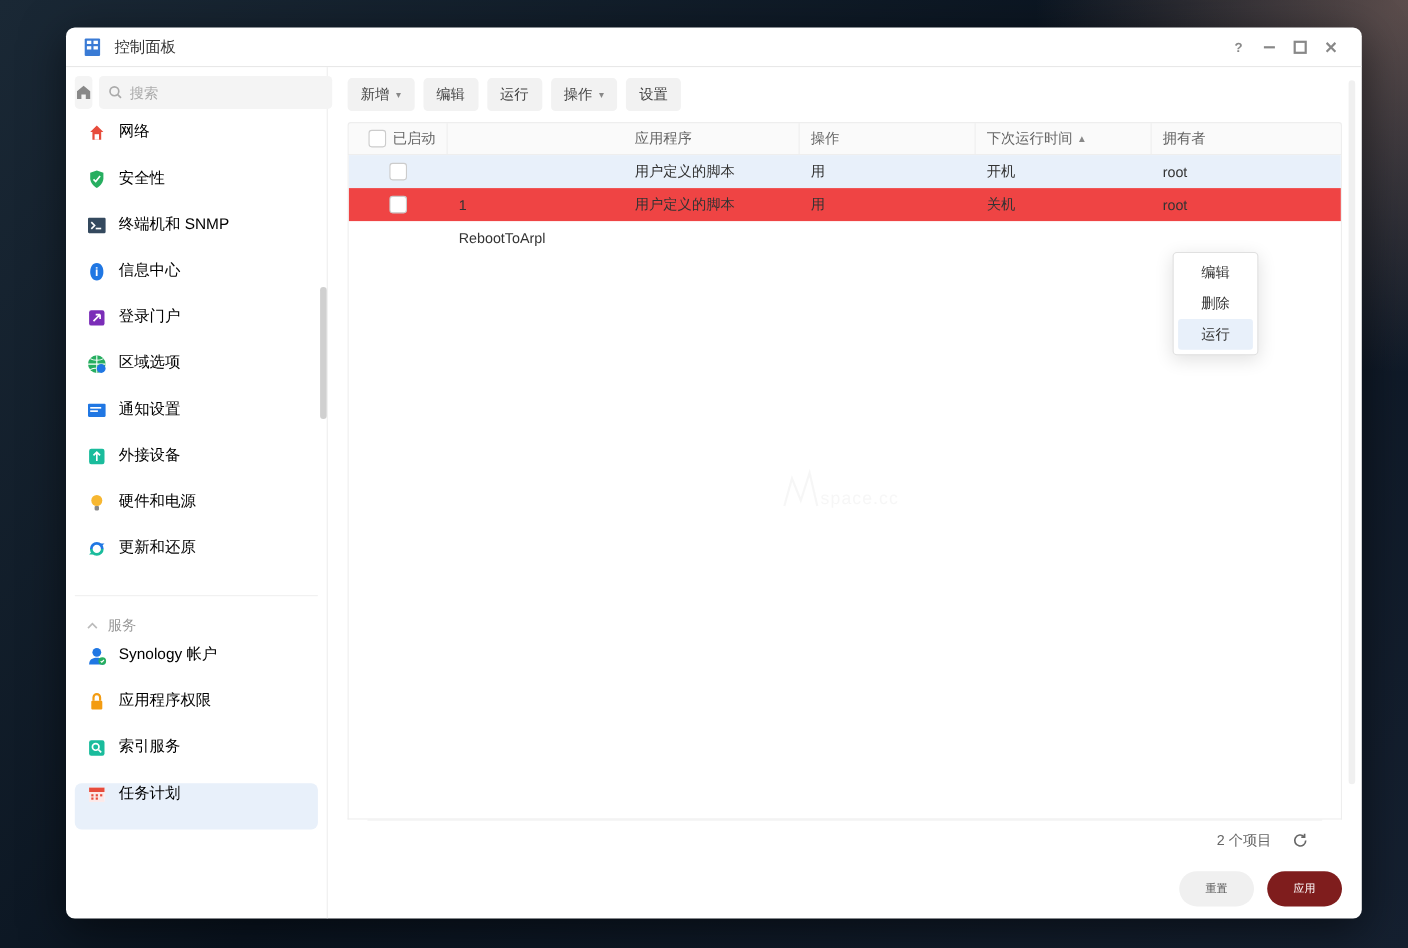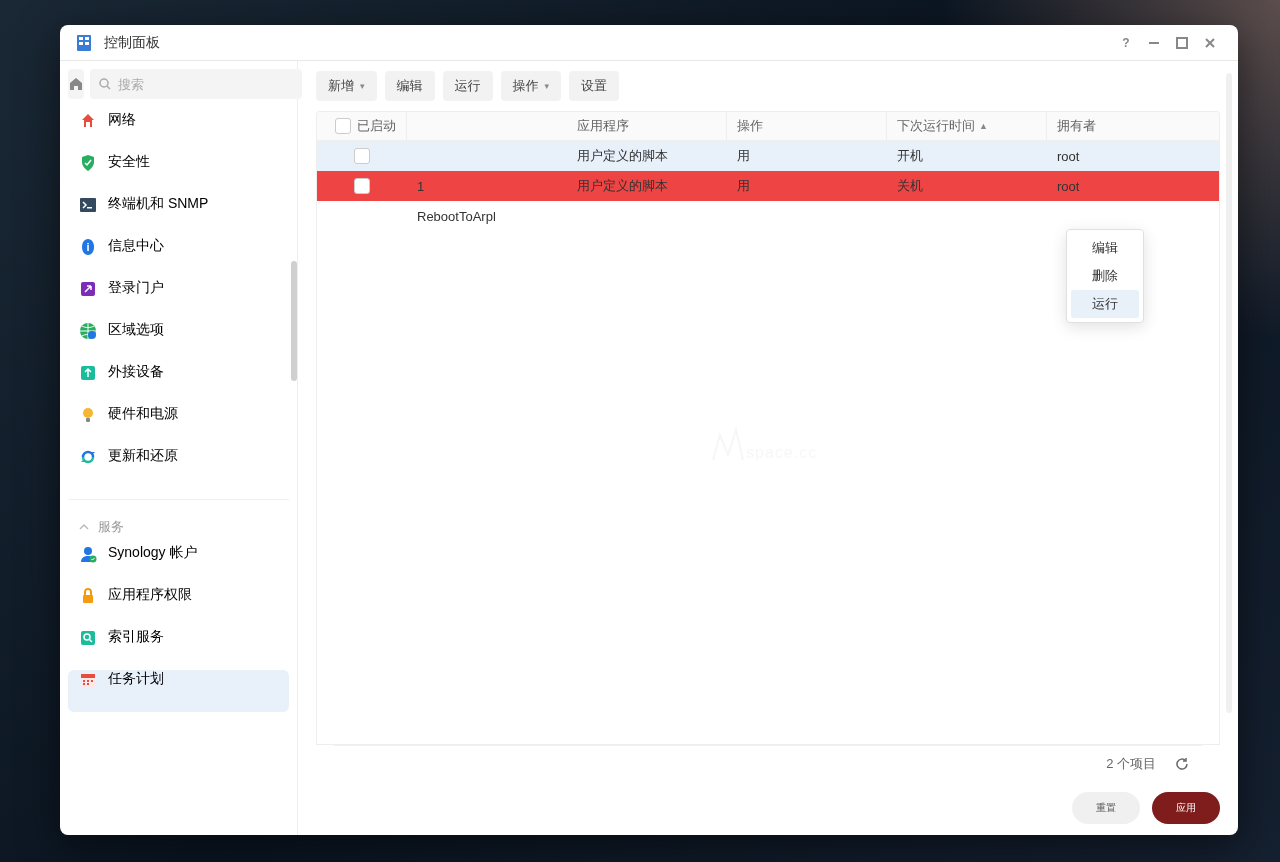--- a/index.html
+++ b/index.html
@@ -215,20 +215,30 @@
                 <circle cx="9" cy="9" r="8" fill="#27ae60"></circle>
                 <path d="M1 9 H17 M9 1 V17 M3 4 C6 6 12 6 15 4 M3 14 C6 12 12 12 15 14" stroke="#fff" stroke-width="1" fill="none"></path>
                 <circle cx="13" cy="13" r="4" fill="#2077e3"></circle>
               </svg>
             </span>
           <span>区域选项</span>
         </div>
         <div class="nav-item">
           <span class="ico">
               <svg width="18" height="18" viewBox="0 0 18 18">
+                <rect x="1" y="3" width="16" height="12" rx="1" fill="#2077e3"></rect>
+                <rect x="3" y="6" width="10" height="1.5" fill="#fff"></rect>
+                <rect x="3" y="9" width="7" height="1.5" fill="#fff"></rect>
+              </svg>
+            </span>
+          <span>通知设置</span>
+        </div>
+        <div class="nav-item">
+          <span class="ico">
+              <svg width="18" height="18" viewBox="0 0 18 18">
                 <rect x="2" y="2" width="14" height="14" rx="2" fill="#1abc9c"></rect>
                 <path d="M9 13 V5 M6 8 L9 5 L12 8" stroke="#fff" stroke-width="1.5" fill="none"></path>
               </svg>
             </span>
           <span>外接设备</span>
         </div>
         <div class="nav-item">
           <span class="ico">
               <svg width="18" height="18" viewBox="0 0 18 18">
                 <circle cx="9" cy="7" r="5" fill="#f7b731"></circle>

